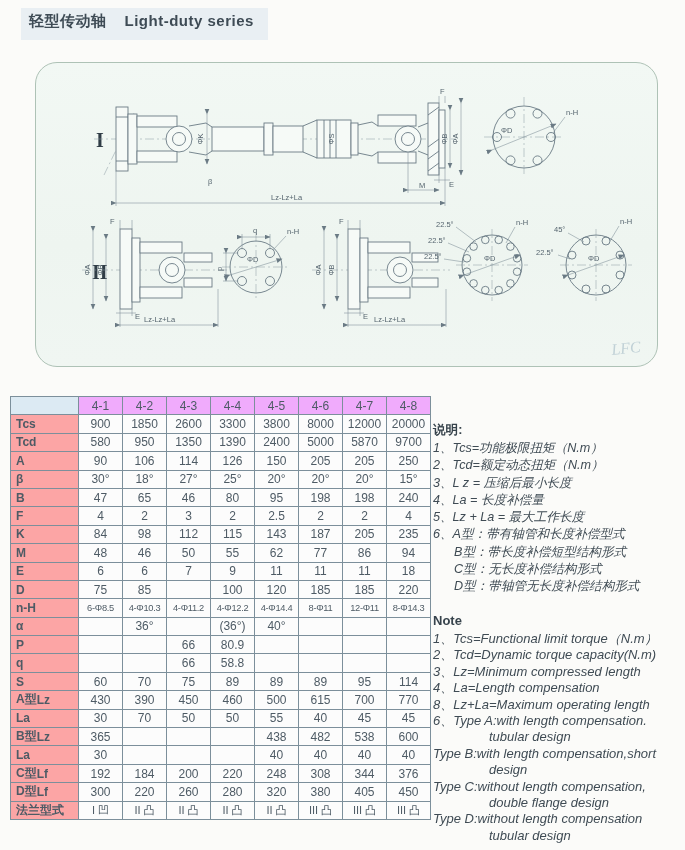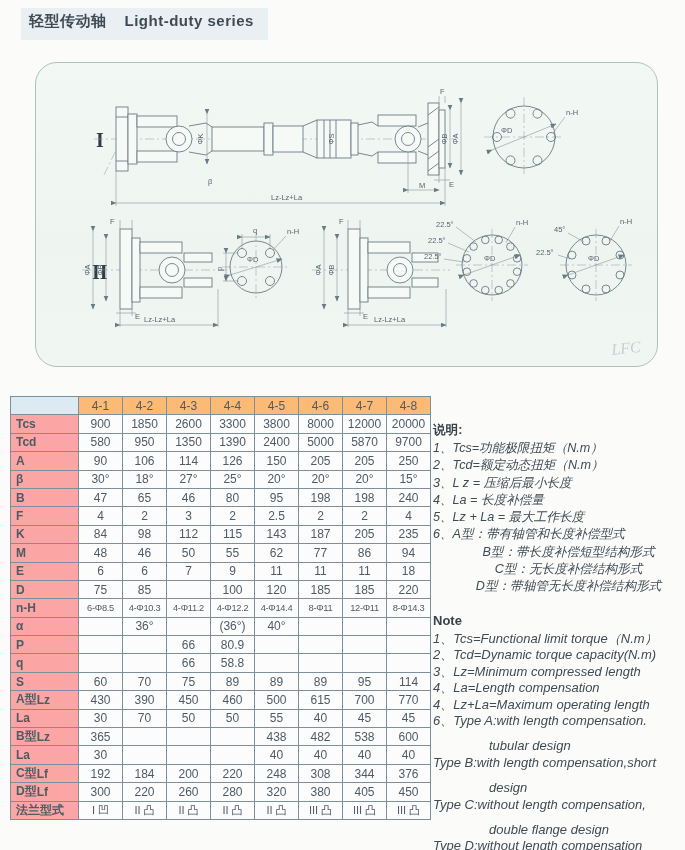--- a/index.html
+++ b/index.html
@@ -41,36 +41,36 @@
   .spec-table{
     position:absolute;left:10px;top:396px;
     border-collapse:collapse;table-layout:fixed;width:420px;
     font-size:12px;color:#4e5b65;
   }
   .spec-table th,.spec-table td{
     border:1px solid #7c8f9b;height:18.4px;padding:0 2px;
     text-align:center;overflow:hidden;white-space:nowrap;
     font-weight:normal;box-sizing:border-box;
   }
-  .spec-table thead th{background:#fdba74;}
+  .spec-table thead th{background:#f0abfc;}
   .spec-table td.lab{
     background:#fca5a5;text-align:left;padding:0 5px;font-weight:bold;
   }
   .spec-table td.val{background:#fcfcfc;}
   .spec-table tr.small td.val{font-size:9.3px;letter-spacing:-.3px;padding:0;margin-top:8px;}
   .spec-table tr.flange td.val{font-size:11px;}
   .labflex{display:flex;align-items:center;}
   
   .notes-zh{position:absolute;left:433px;top:393px;width:250px;font-size:12.6px;color:#3f4b54;}
   .notes-en{position:absolute;left:433px;top:584px;width:252px;font-size:13px;color:#3f4b54;}
   .nh{height:18px;font-weight:bold;color:#37434c;margin-top:29px;}
   .nl{height:17.3px;line-height:17.3px;white-space:nowrap;font-style:italic;}
   .notes-en .nl{height:16.4px;line-height:16.4px;}
-  .ind1{padding-left:21px;text-align:center;}
-  .ind2{padding-left:56px;margin-top:9px;}
+  .ind1{padding-left:21px;}
+  .ind2{padding-left:56px;}
 </style>
 </head>
 <body>
 
 <div class="title-bar">
   <span class="title-zh">轻型传动轴</span>
   <span class="title-en">Light-duty series</span>
 </div>
 
 <div class="panel">
@@ -598,21 +598,21 @@
     </div>
 </div>
 
 <div class="notes-en">
   <div class="nh">Note</div>
   <div>
       <div class="nl">1、Tcs=Functional limit torque（N.m）</div>
       <div class="nl">2、Tcd=Dynamic torque capacity(N.m)</div>
       <div class="nl">3、Lz=Minimum compressed length</div>
       <div class="nl">4、La=Length compensation</div>
-      <div class="nl">4、Lz+La=Maximum operating length</div>
+      <div class="nl">8、Lz+La=Maximum operating length</div>
       <div class="nl">6、Type A:with length compensation.</div>
       <div class="nl ind2">tubular design</div>
       <div class="nl">Type B:with length compensation,short</div>
       <div class="nl ind2">design</div>
       <div class="nl">Type C:without length compensation,</div>
       <div class="nl ind2">double flange design</div>
       <div class="nl">Type D:without length compensation</div>
       <div class="nl ind2">tubular design</div>
     </div>
 </div>

